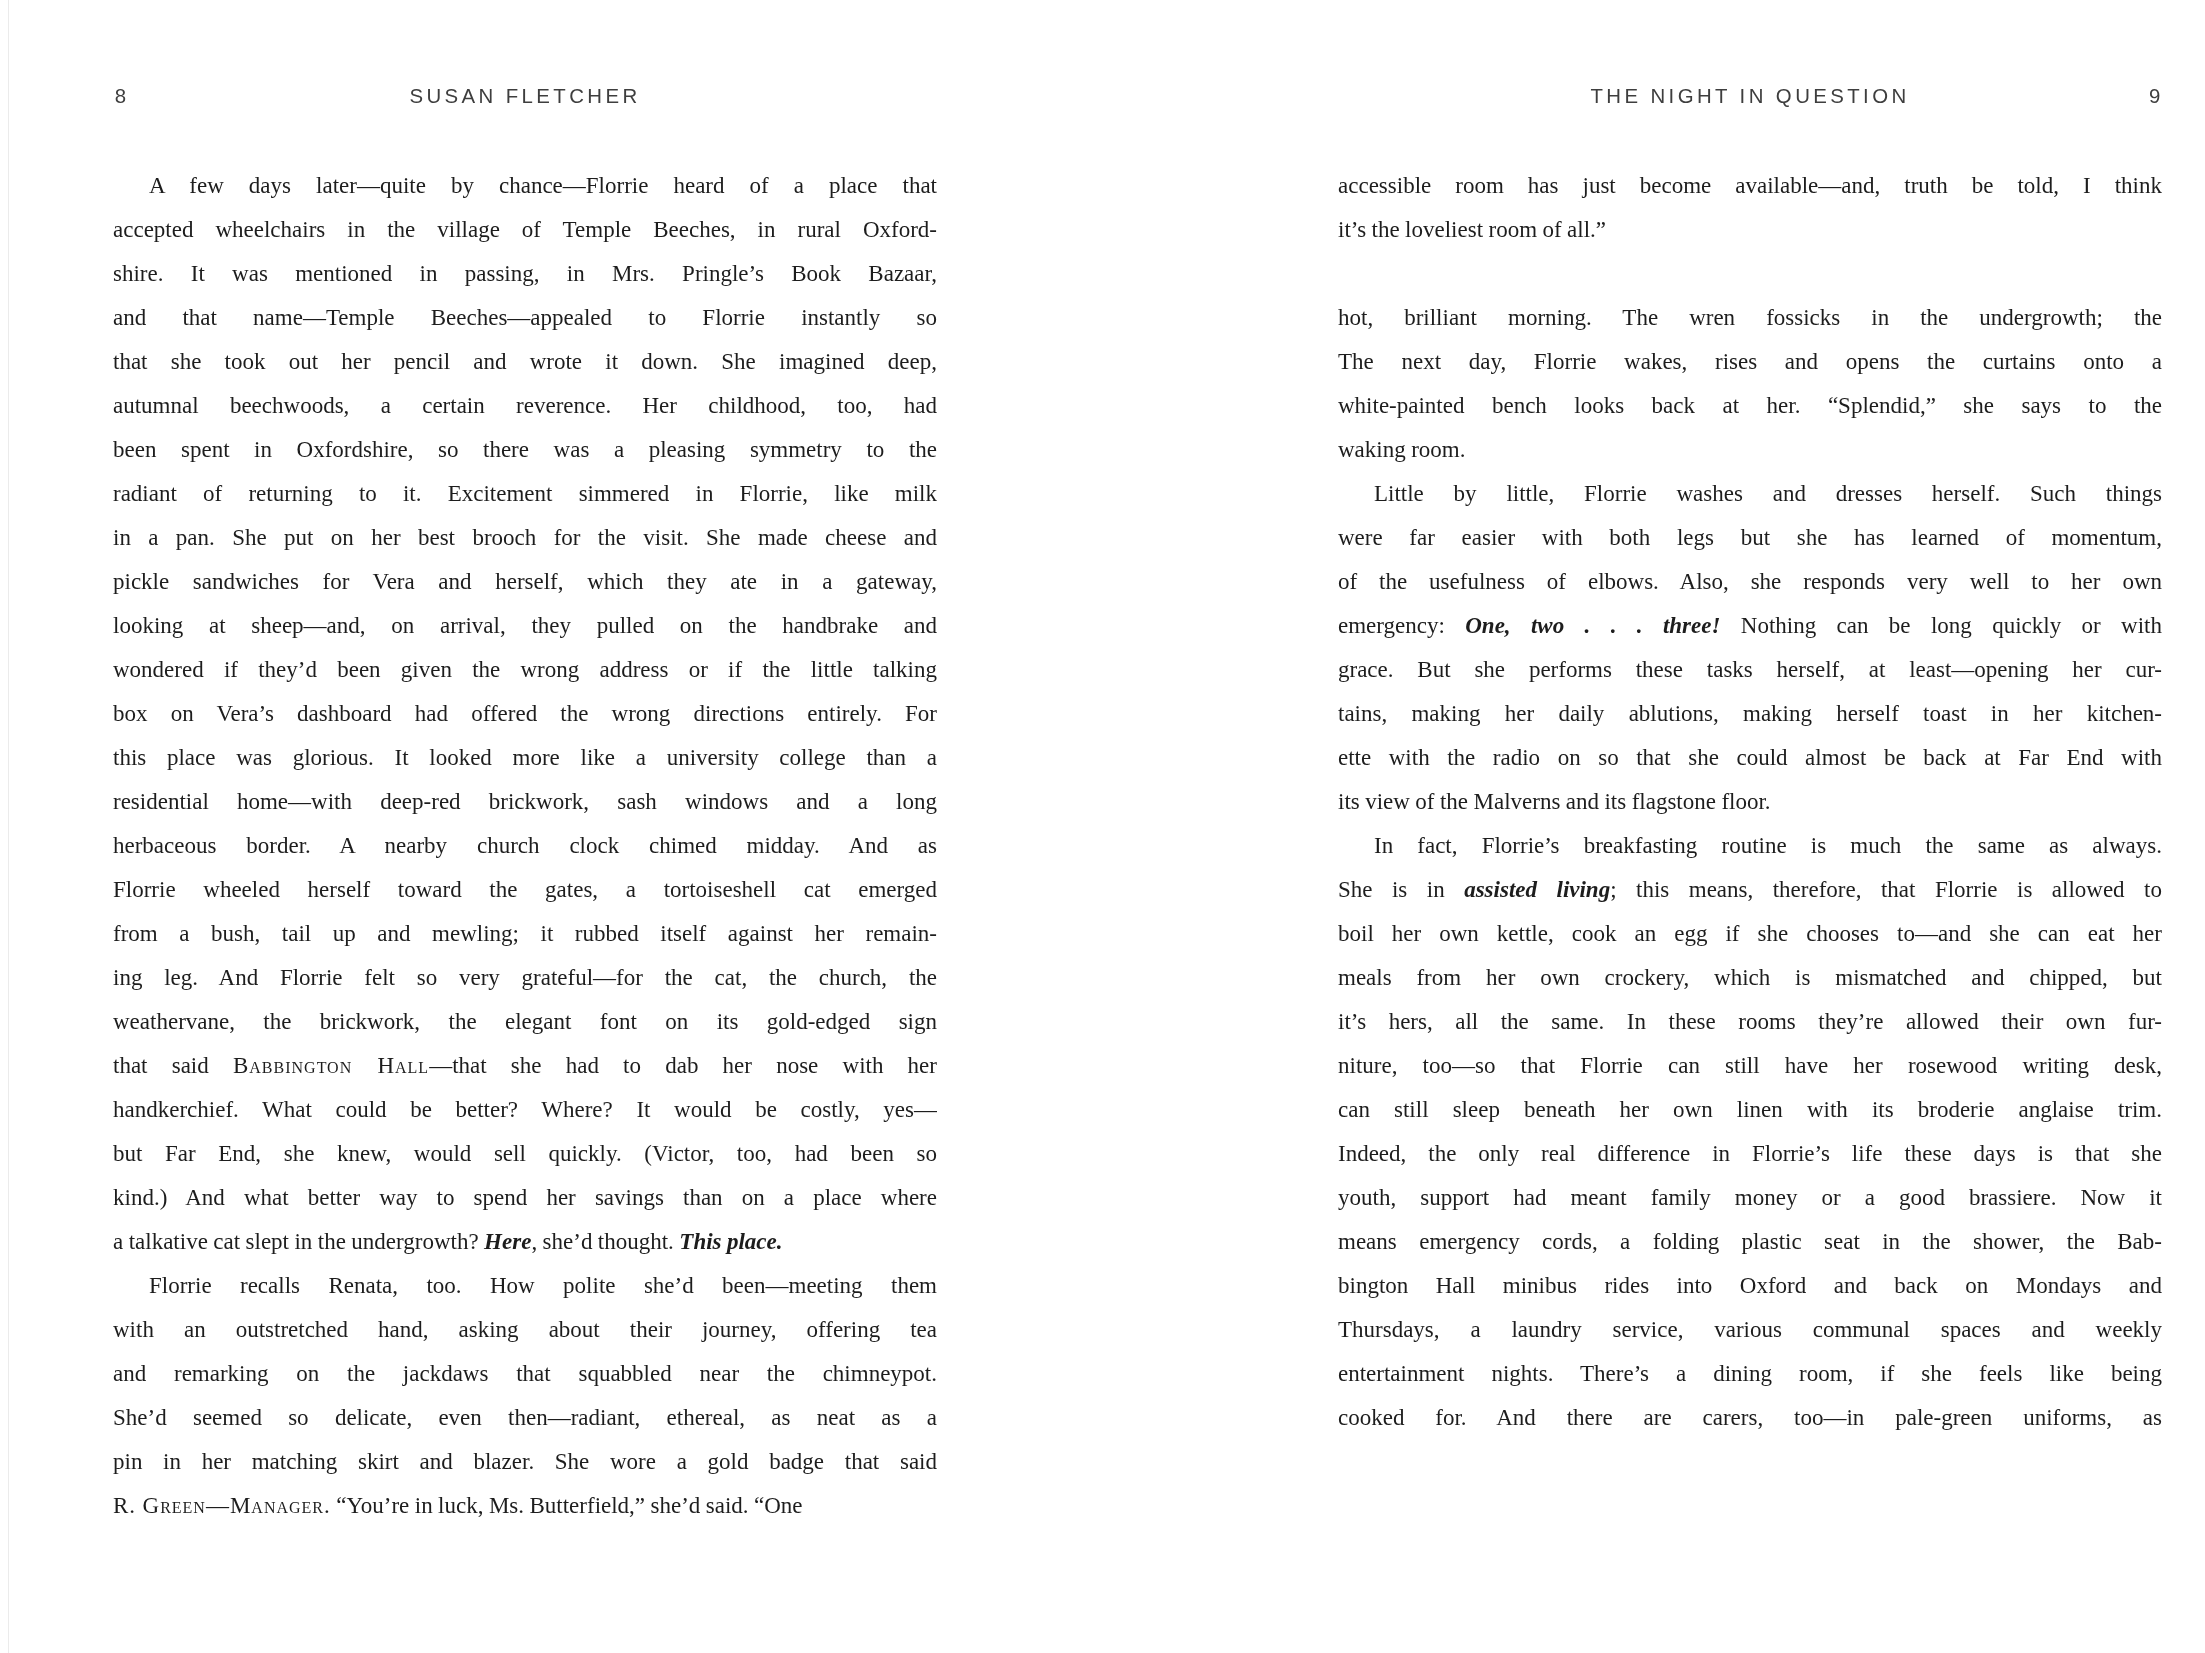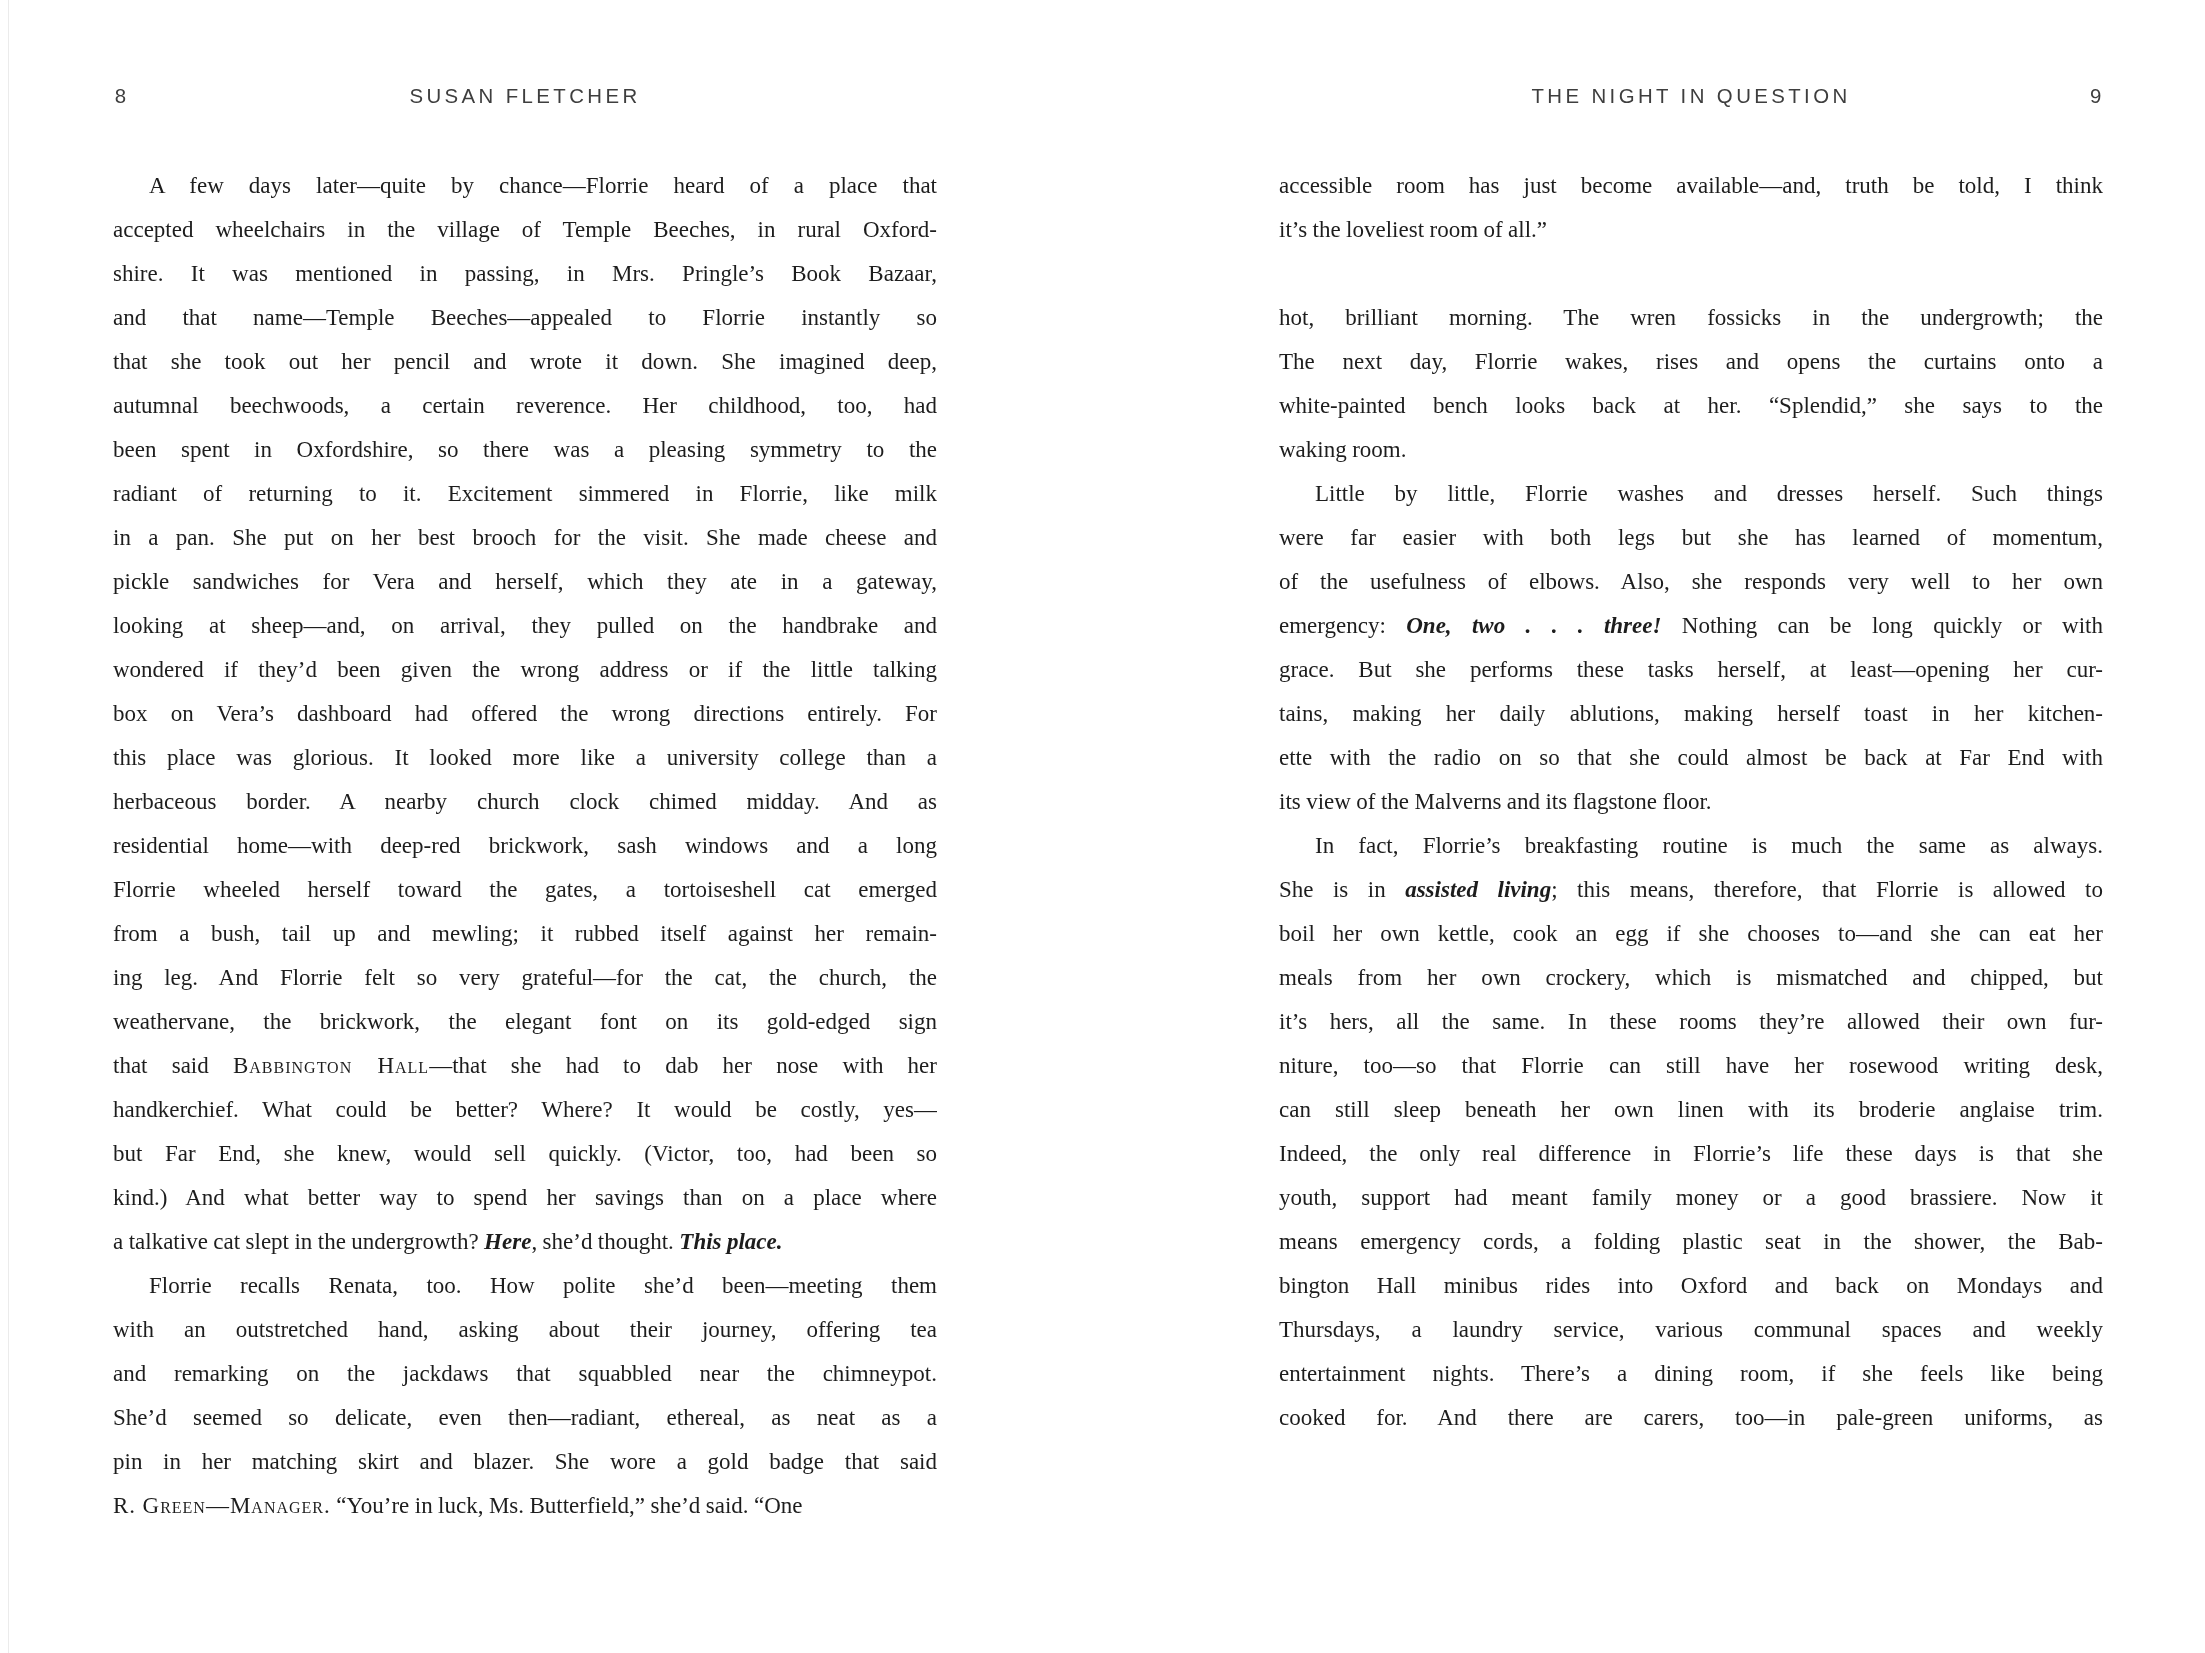--- a/index.html
+++ b/index.html
@@ -12,21 +12,21 @@
   }
   .page-edge {
     position: absolute; left: 7.6px; top: 0;
     width: 1.7px; height: 100%;
     background: #ebebeb;
   }
   .page {
     position: absolute; top: 0; height: 1654px; width: 824px;
   }
   #page-left  { left: 113px; }
-  #page-right { left: 1279px; }
+  #page-right { left: 1338px; }
   .pagehead {
     position: absolute; top: 85px; left: 0; right: 0; height: 29px;
     font-family: "Liberation Sans", sans-serif;
     font-size: 20.4px; letter-spacing: 3.4px;
     color: #3e3e3e;
   }
   .folio-left  { position: absolute; left: 1.7px;  top: 0; letter-spacing: 0; }
   .folio-right { position: absolute; right: 1.7px; top: 0; letter-spacing: 0; }
   .running {
     position: absolute; left: 50%; transform: translateX(-50%);
@@ -70,22 +70,22 @@
       <div class="line just"><span>that she took out her pencil and wrote it down. She imagined deep,</span></div>
       <div class="line just"><span>autumnal beechwoods, a certain reverence. Her childhood, too, had</span></div>
       <div class="line just"><span>been spent in Oxfordshire, so there was a pleasing symmetry to the</span></div>
       <div class="line just"><span>radiant of returning to it. Excitement simmered in Florrie, like milk</span></div>
       <div class="line just"><span>in a pan. She put on her best brooch for the visit. She made cheese and</span></div>
       <div class="line just"><span>pickle sandwiches for Vera and herself, which they ate in a gateway,</span></div>
       <div class="line just"><span>looking at sheep—and, on arrival, they pulled on the handbrake and</span></div>
       <div class="line just"><span>wondered if they’d been given the wrong address or if the little talking</span></div>
       <div class="line just"><span>box on Vera’s dashboard had offered the wrong directions entirely. For</span></div>
       <div class="line just"><span>this place was glorious. It looked more like a university college than a</span></div>
+      <div class="line just"><span>residential home—with deep-red brickwork, sash windows and a long</span></div>
       <div class="line just"><span>herbaceous border. A nearby church clock chimed midday. And as</span></div>
-      <div class="line just"><span>residential home—with deep-red brickwork, sash windows and a long</span></div>
       <div class="line just"><span>Florrie wheeled herself toward the gates, a tortoiseshell cat emerged</span></div>
       <div class="line just"><span>from a bush, tail up and mewling; it rubbed itself against her remain-</span></div>
       <div class="line just"><span>ing leg. And Florrie felt so very grateful—for the cat, the church, the</span></div>
       <div class="line just"><span>weathervane, the brickwork, the elegant font on its gold-edged sign</span></div>
       <div class="line just"><span>that said </span><span class="sc">Babbington Hall</span><span>—that she had to dab her nose with her</span></div>
       <div class="line just"><span>handkerchief. What could be better? Where? It would be costly, yes—</span></div>
       <div class="line just"><span>but Far End, she knew, would sell quickly. (Victor, too, had been so</span></div>
       <div class="line just"><span>kind.) And what better way to spend her savings than on a place where</span></div>
       <div class="line"><span>a talkative cat slept in the undergrowth? </span><span class="it">Here</span><span>, she’d thought. </span><span class="it">This place.</span></div>
       <div class="line indent just"><span>Florrie recalls Renata, too. How polite she’d been—meeting them</span></div>

